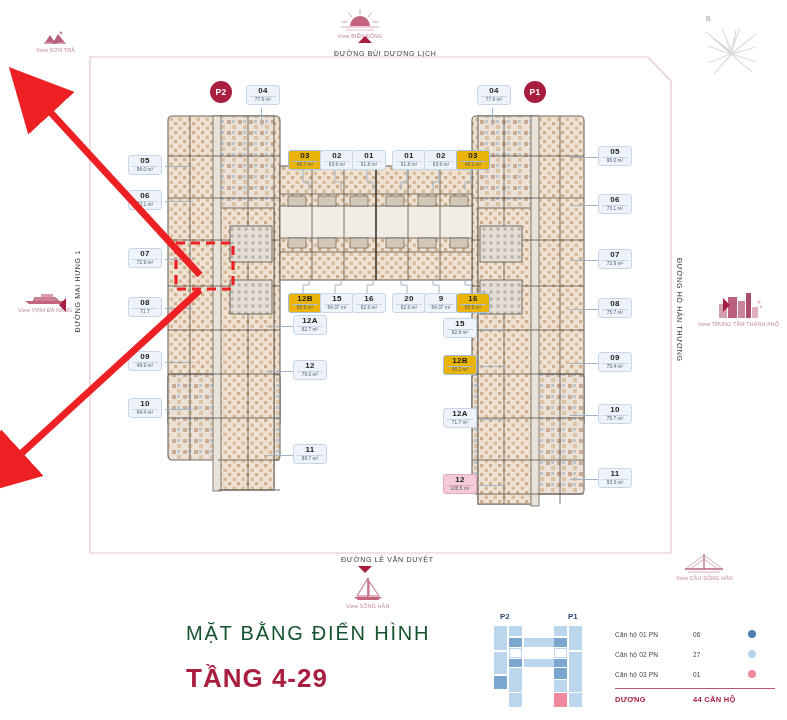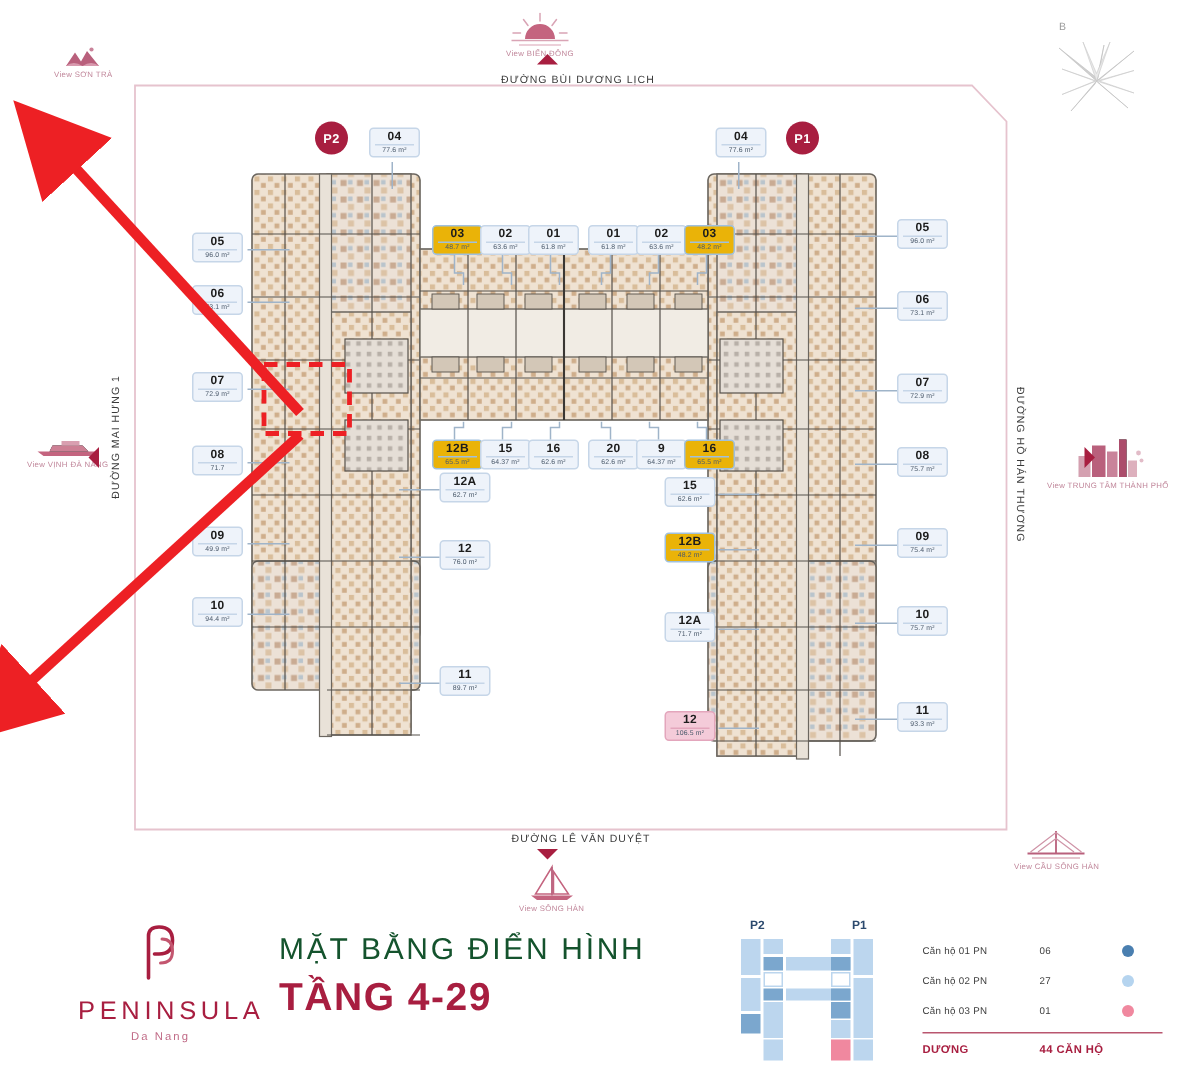--- a/index.html
+++ b/index.html
@@ -113,21 +113,21 @@
   .brand .b-name {
     font-size:17px; letter-spacing:3.1px; color:#a81e40; margin-top:3px;
   }
   .brand .b-sub { font-size:7.5px; letter-spacing:1.4px; color:#c06a86; margin-top:2px; }
 
   .title-block { position:absolute; left:186px; top:622px; }
   .title-block .t1 {
     font-size:20px; letter-spacing:1.8px; color:#14532d; font-weight:400;
   }
   .title-block .t2 {
-    font-size:26px; letter-spacing:1px; color:#a81e40; font-weight:bold; margin-top:4px;
+    font-size:26px; letter-spacing:1px; color:#a81e40; font-weight:bold; margin-top:18px;
   }
 
   
   .legend-diagram { position:absolute; left:492px; top:612px; width:110px; height:95px; }
   .legend-diagram .lg-lab {
     position:absolute; font-size:8px; font-weight:bold; color:#2c4a6e;
   }
   .lg-cell { position:absolute; background:#bcd6ee; }
   .lg-cell.dark { background:#7ba7ce; }
   .lg-cell.pink { background:#f0889f; }
@@ -575,28 +575,20 @@
       </marker>
     </defs>
 
     <line x1="200" y1="275" x2="42" y2="103" stroke="#ed2024" stroke-width="7" marker-end="url(#redhead)"></line>
 
     <line x1="200" y1="290" x2="12" y2="462" stroke="#ed2024" stroke-width="7" marker-end="url(#redhead)"></line>
 
     <rect x="176" y="243" width="57" height="46" fill="none" stroke="#ed2024" stroke-width="3.2" stroke-dasharray="9 6"></rect>
   </svg>
 
-  <div class="brand">
-    <svg width="42" height="42" viewBox="0 0 42 42">
-      <path d="M13 38 L13 10 Q13 4 20 4 Q29 4 29 13 Q29 22 20 22 L17 22" fill="none" stroke="#a81e40" stroke-width="2.4" stroke-linecap="round"></path>
-      <path d="M22 12 Q29 12 29 20 Q29 28 21 28" fill="none" stroke="#c3566f" stroke-width="2" stroke-linecap="round"></path>
-    </svg>
-    <div class="b-name">PENINSULA</div>
-    <div class="b-sub">Da Nang</div>
-  </div>
 
   <div class="title-block">
     <div class="t1">MẶT BẰNG ĐIỂN HÌNH</div>
     <div class="t2">TẦNG 4-29</div>
   </div>
 
   <div class="legend-diagram">
     <span class="lg-lab" style="left:8px; top:0px;">P2</span>
     <span class="lg-lab" style="left:76px; top:0px;">P1</span>
 

